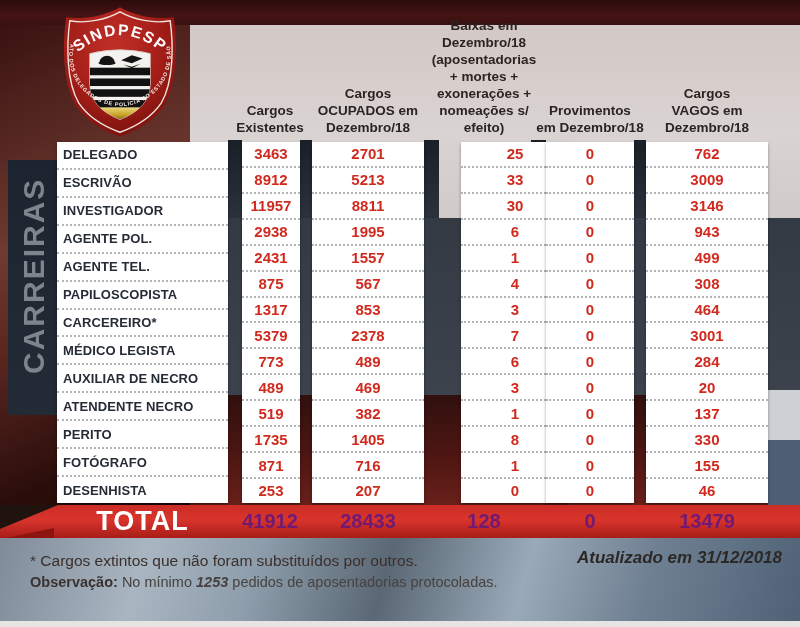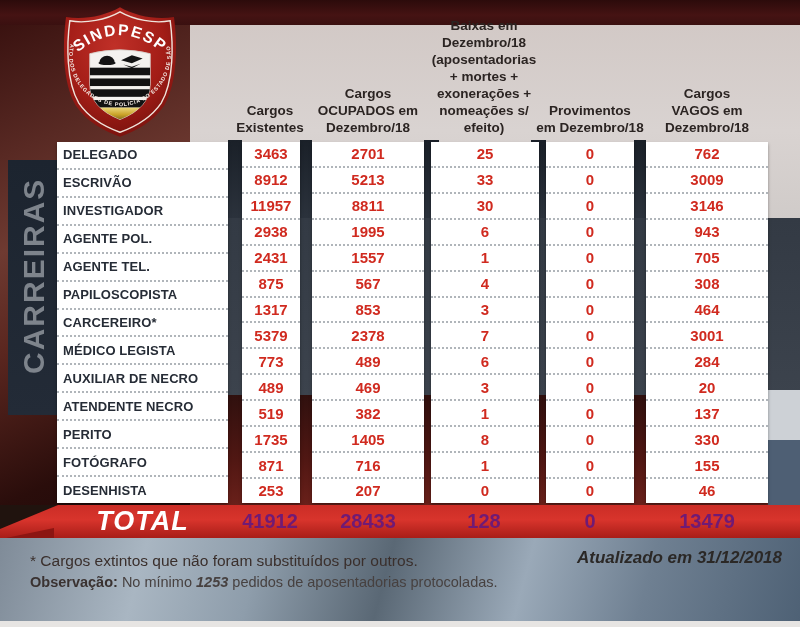--- a/index.html
+++ b/index.html
@@ -40,38 +40,38 @@
   .h2 { left:412px; top:28px; width:144px; height:108px; }
   .h3 { left:516px; top:60px; width:148px; height:76px; }
   .h4 { left:636px; top:60px; width:142px; height:76px; }
 
   
   .card { position:absolute; top:142px; height:361px; background:#fff;
           display:flex; flex-direction:column; box-shadow:0 2px 3px rgba(0,0,0,.35); }
   .card-labels { left:57px;  width:171px; }
   .card-c0 { left:242px; width:58px; }
   .card-c1 { left:312px; width:112px; }
-  .card-c2 { left:431px; width:108px; }
+  .card-c2 { left:461px; width:108px; }
   .card-c3 { left:546px; width:88px; }
   .card-c4 { left:646px; width:122px; }
   .cell { flex:1 1 0; display:flex; align-items:center; }
   .cell + .cell { border-top:2px dotted #b0b5ba; }
   .cell.lbl { justify-content:flex-start; padding-left:6px; font-weight:bold; font-size:13px;
               color:#262c36; letter-spacing:0.1px; white-space:nowrap; }
   .cell.num { justify-content:center; font-weight:bold; font-size:15px; color:#d02a1f; }
 
   
   .total-band { position:absolute; left:0; top:505px; width:800px; height:33px;
                 background:linear-gradient(180deg,#cb2d26,#d8342c 45%,#a81d18); }
   .band-notch { position:absolute; left:0; top:505px; width:58px; height:24px; background:#20130e;
                 clip-path:polygon(0 0,100% 0,0 100%); }
   .band-notch2 { position:absolute; left:6px; top:528px; width:48px; height:10px; background:#8c1512;
                  clip-path:polygon(0 100%,100% 0,100% 100%); }
   .total-label { position:absolute; left:57px; top:505px; width:171px; height:33px; line-height:33px;
-                 text-align:center; color:#fff; font-size:27px; font-weight:bold; letter-spacing:1px;font-style:italic; }
+                 text-align:center; color:#fff; font-size:27px; font-weight:bold; letter-spacing:1px; }
   .total-val { position:absolute; top:505px; width:100px; height:33px; line-height:33px;
                text-align:center; color:#701a75; font-size:20px; font-weight:bold; }
   .tv0 { left:220px; } .tv1 { left:318px; } .tv2 { left:434px; } .tv3 { left:540px; } .tv4 { left:657px; }
 
   
   .note1 { position:absolute; left:30px; top:552px; font-size:15.5px; font-weight:normal; color:#3a2f2c; }
   .note2 { position:absolute; left:30px; top:574px; font-size:14.5px; color:#474140; }
   .note2 b { color:#3a3231; }
   .note2 .num { font-weight:bold; font-style:italic; }
   .updated { position:absolute; right:18px; top:548px; font-size:17px; font-weight:bold;
@@ -242,21 +242,21 @@
       <div class="cell num">0</div>
       <div class="cell num">0</div>
       <div class="cell num">0</div>
       <div class="cell num">0</div>
     </div>
   <div class="card card-c4">
       <div class="cell num">762</div>
       <div class="cell num">3009</div>
       <div class="cell num">3146</div>
       <div class="cell num">943</div>
-      <div class="cell num">705</div>
+      <div class="cell num">499</div>
       <div class="cell num">308</div>
       <div class="cell num">464</div>
       <div class="cell num">3001</div>
       <div class="cell num">284</div>
       <div class="cell num">20</div>
       <div class="cell num">137</div>
       <div class="cell num">330</div>
       <div class="cell num">155</div>
       <div class="cell num">46</div>
     </div>

